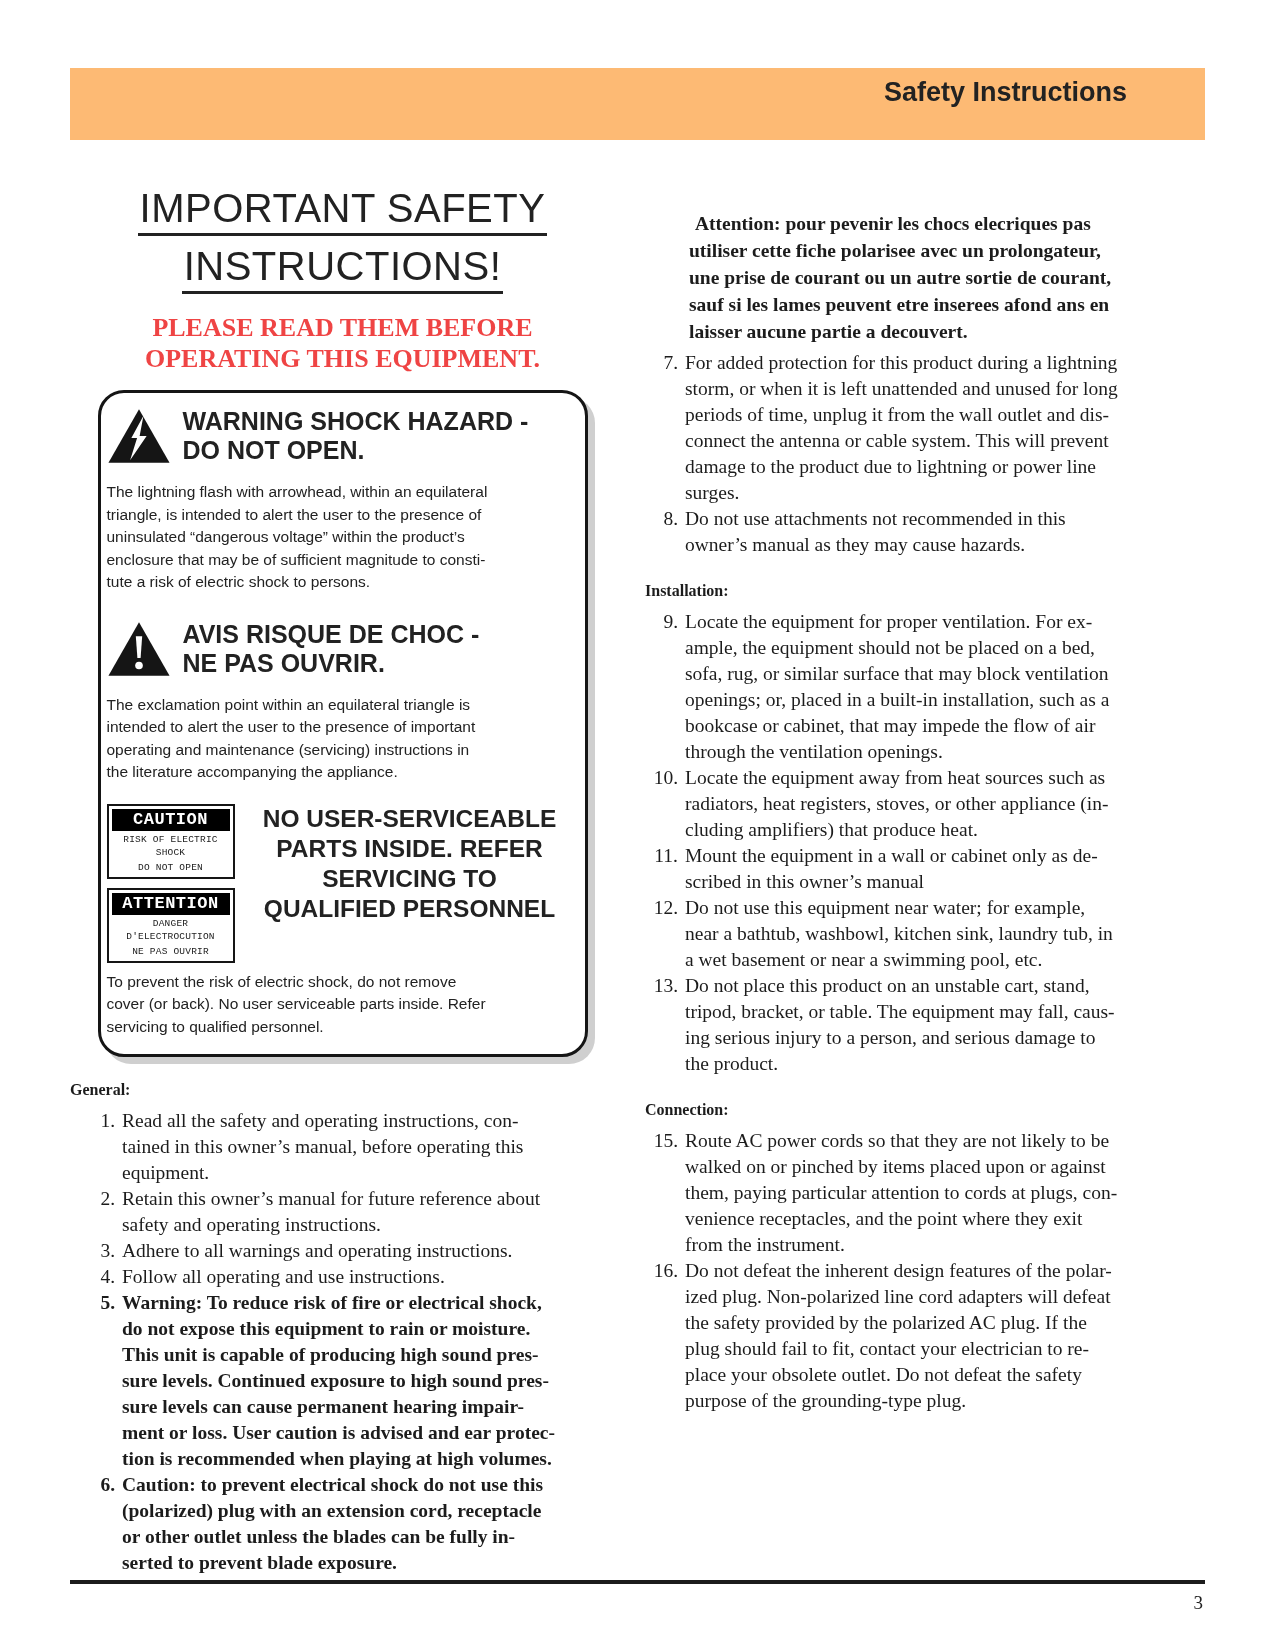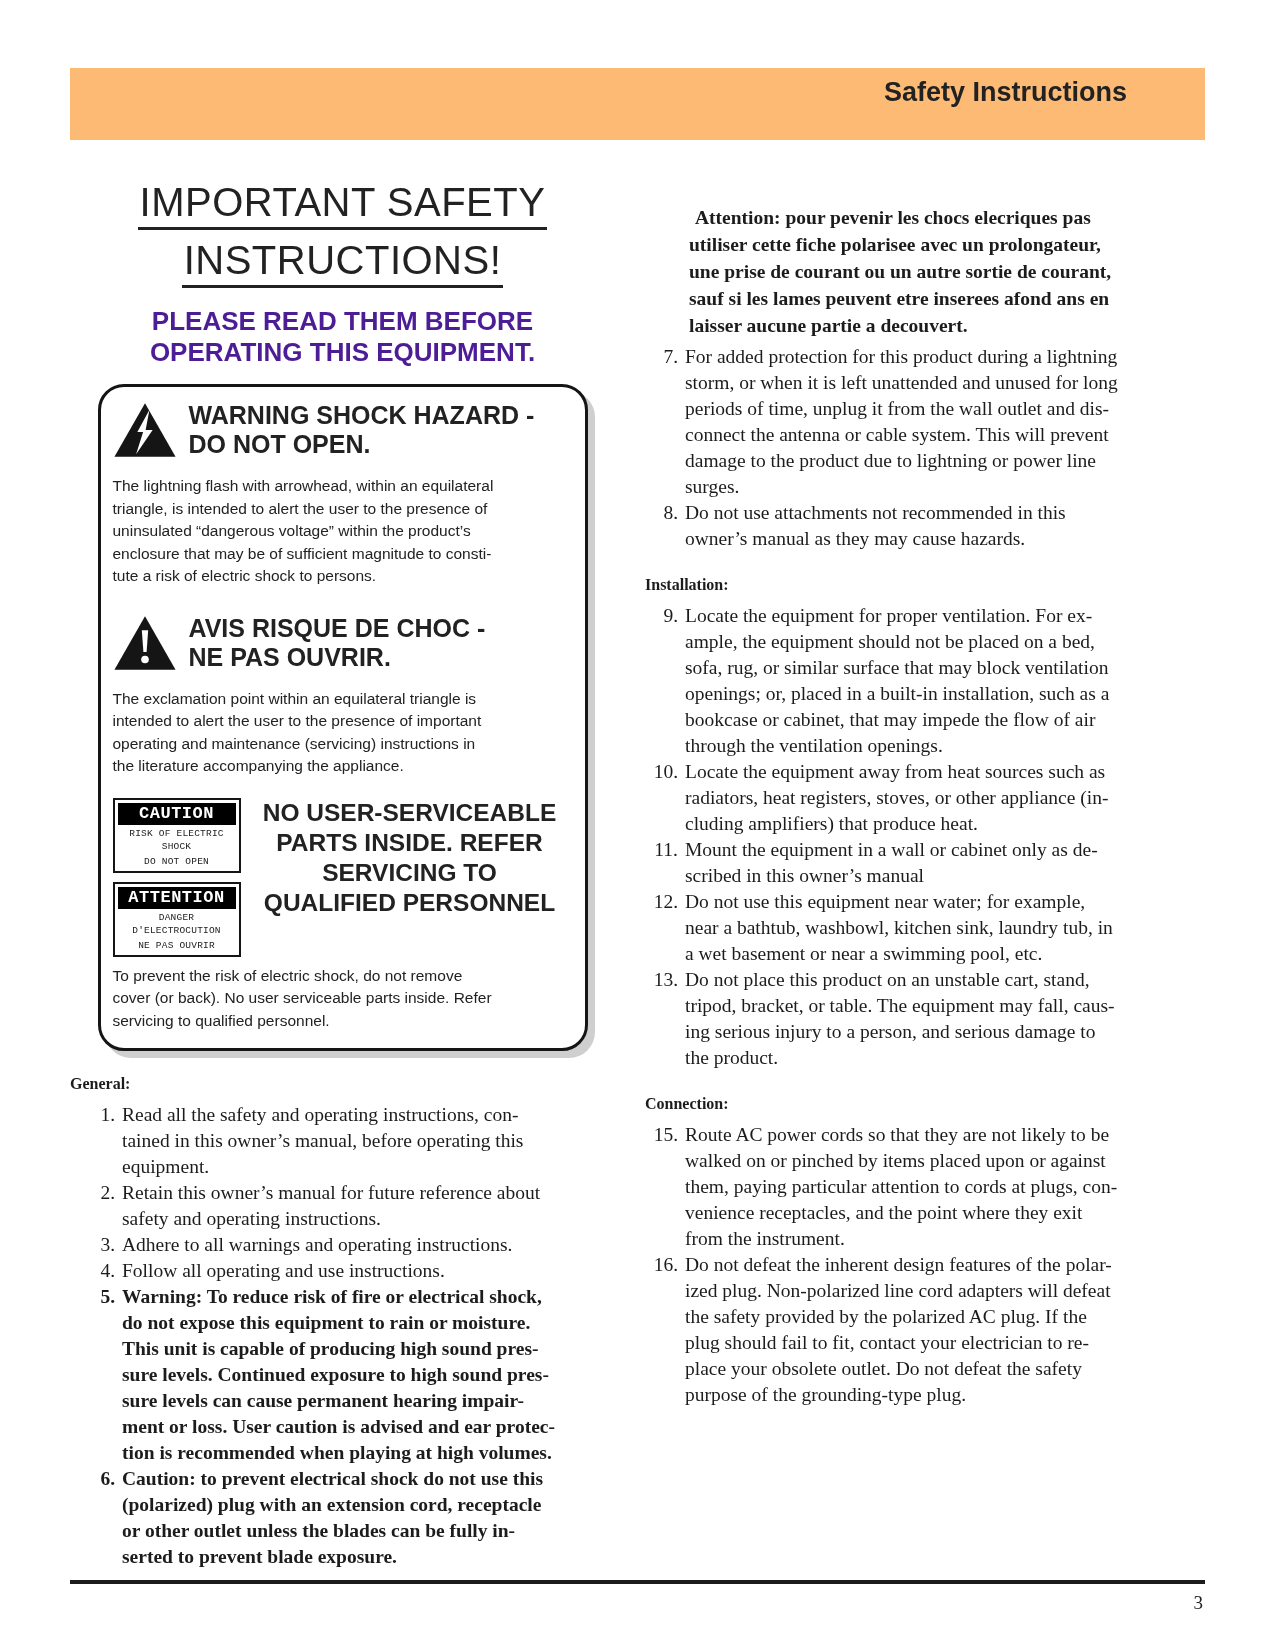--- a/index.html
+++ b/index.html
@@ -5,30 +5,30 @@
   * { margin:0; padding:0; box-sizing:border-box; }
   html,body { background:#fff; }
   body { font-family:"Liberation Serif", serif; }
   .page { position:relative; width:1275px; height:1650px; background:#ffffff; color:#1c1c1c; overflow:hidden; }
 
   
   .header-bar { position:absolute; left:70px; top:68px; width:1135px; height:72px; background:#fdba74; text-align:right; padding:9px 78px 0 0; }
   .header-title { font-family:"Liberation Sans", sans-serif; font-weight:bold; font-size:27px; color:#222; }
 
   
-  .columns { position:absolute; left:70px; top:170px; width:1135px; display:flex; align-items:flex-start; }
+  .columns { position:absolute; left:70px; top:176px; width:1135px; display:flex; align-items:flex-start; }
   .col-left { width:545px; flex:none; }
   .col-right { width:560px; flex:none; margin-left:30px; }
 
   
   .main-title { margin-top:10px; text-align:center; font-family:"Liberation Sans", sans-serif; font-size:40px; letter-spacing:0.5px; color:#222; }
   .title-line { display:table; margin:0 auto 8px; border-bottom:3px solid #222; padding:0 2px 2px; }
-  .subtitle { margin-top:18px; text-align:center; font-family:Liberation Sans, sans-serif; font-weight:bold; font-size:26px; line-height:31px; white-space:pre-line; color:#4c1d95; }
-
-  .warning-box { width:490px; margin:16px auto 0; background:#fff; border:3.5px solid #151515; border-radius:26px; box-shadow:7px 7px 0 #cfcfcf; padding:14px 12px 16px; font-family:"Liberation Sans", sans-serif; color:#222; }
+  .subtitle { margin-top:18px; text-align:center; font-family:Liberation Serif, serif; font-weight:bold; font-size:26px; line-height:31px; white-space:pre-line; color:#ef4444; }
+
+  .warning-box { width:490px; margin:16px auto 0; background:#fff; border:3.5px solid #151515; border-radius:26px; box-shadow:7px 7px 0 #cfcfcf; padding:14px 6px 16px; font-family:"Liberation Sans", sans-serif; color:#222; }
   .box-row { display:flex; align-items:center; }
   .tri-icon { width:64px; height:56px; flex:none; }
   .box-heading { font-weight:bold; font-size:25px; line-height:29px; margin-left:12px; white-space:pre-line; }
   .box-body { font-size:15.5px; line-height:22.5px; margin-top:16px; white-space:pre-line; }
   .box-section2 { margin-top:26px; }
   .badge-row { display:flex; align-items:flex-start; margin-top:20px; }
   .badges { width:128px; flex:none;font-family:Liberation Mono, monospace; }
   .badge { border:2px solid #151515; background:#fff; padding:3px; text-align:center; }
   .badge + .badge { margin-top:9px; }
   .badge-bar { background:#000; color:#fff; font-weight:bold; font-size:17px; line-height:22px; letter-spacing:0.5px; }

